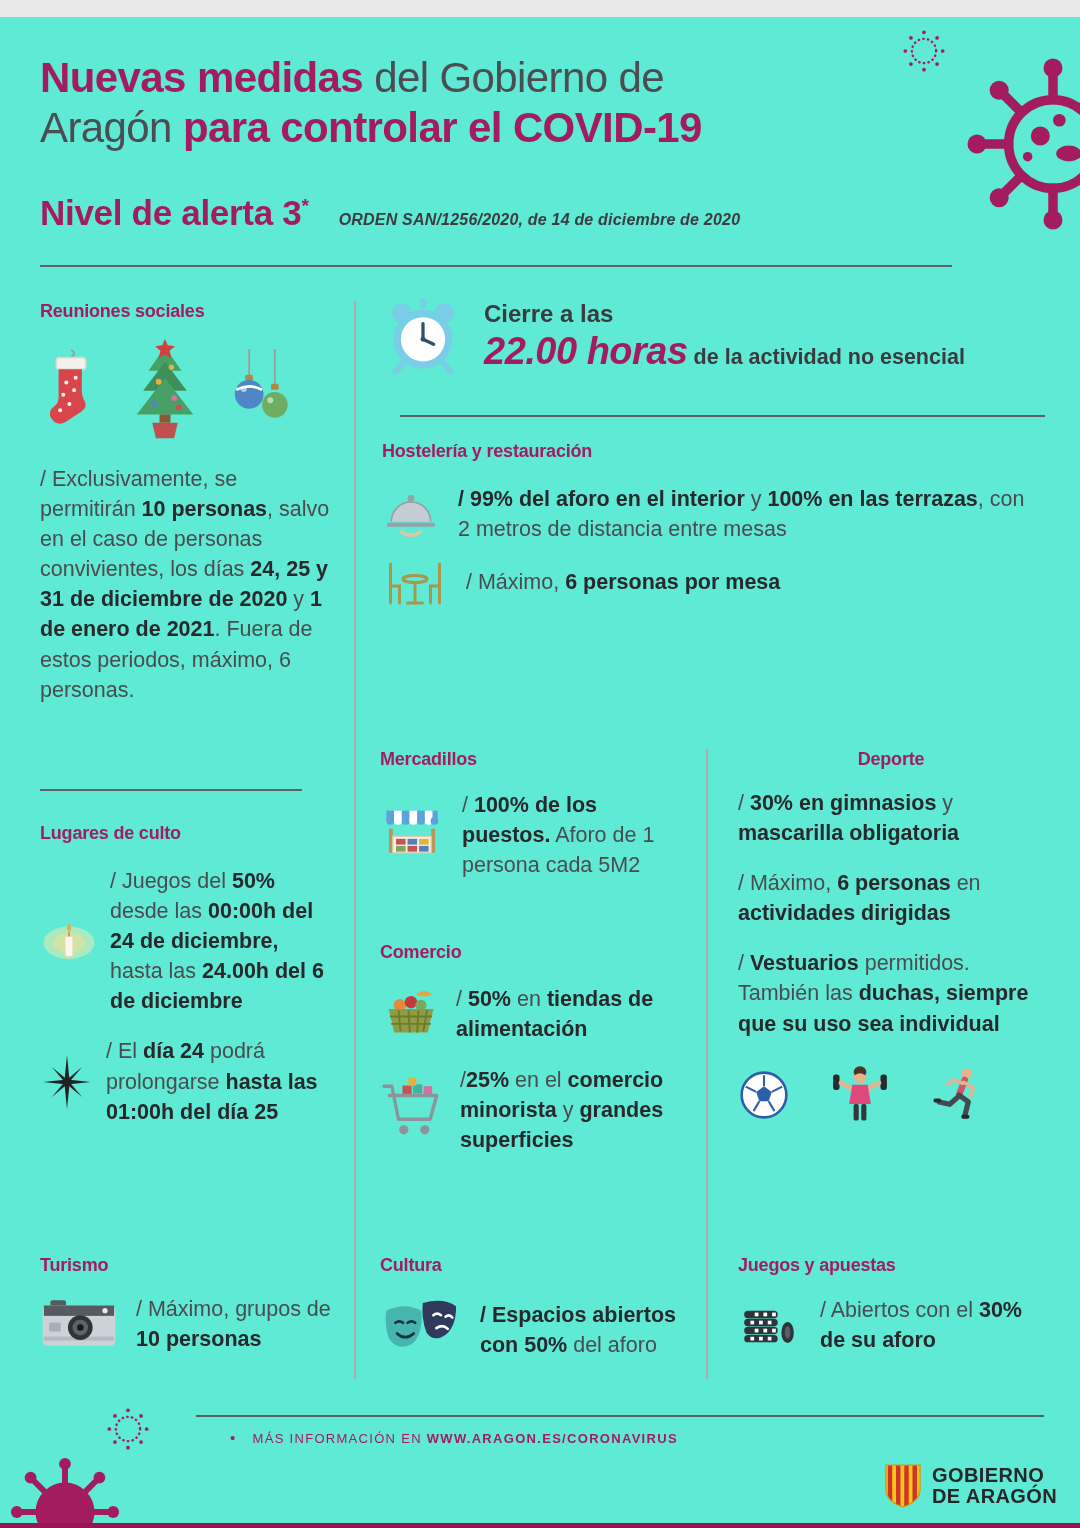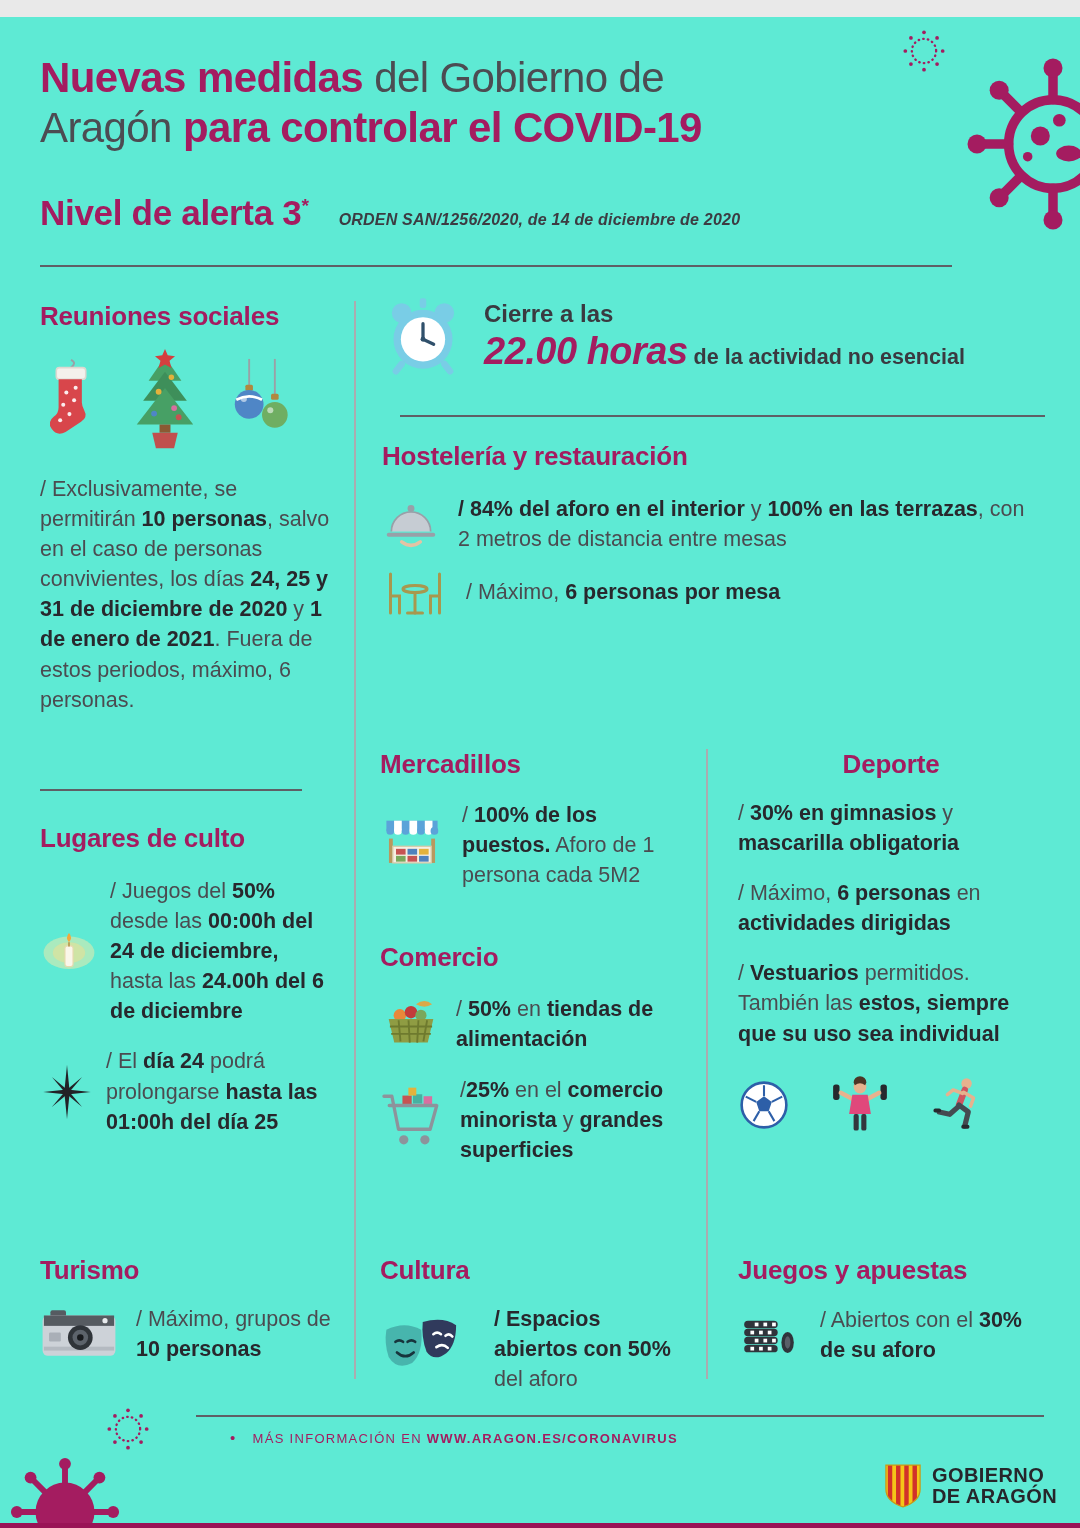--- a/index.html
+++ b/index.html
@@ -19,21 +19,21 @@
   .title .acc{color:var(--accent);font-weight:700;}
   .title .dim{color:var(--ink);font-weight:400;}
   .alert-row{left:40px;top:176px;display:flex;align-items:baseline;gap:30px;}
   .alert-level{font-size:35px;color:var(--accent);font-weight:700;letter-spacing:-0.3px;}
   .alert-level sup{font-size:55%;}
   .order-ref{font-size:16px;font-style:italic;font-weight:700;color:#3c3c42;letter-spacing:0.2px;}
   .hline{background:var(--hline);height:2px;}
   .vline{background:var(--vline);width:2px;}
 
   
-  .h2{font-size:26px;font-weight:700;color:var(--accent);letter-spacing:-0.2px;}
+  .h2{font-size:18px;font-weight:700;color:var(--accent);letter-spacing:-0.2px;}
   .body-text{font-size:21.5px;line-height:1.4;color:var(--text);}
   .b{font-weight:700;color:var(--bold);}
   .row{display:flex;align-items:center;gap:18px;}
 
   
   .banner{left:382px;top:278px;width:663px;display:flex;align-items:center;gap:20px;}
   .banner-l1{font-size:24px;font-weight:700;color:#3a3a40;margin-bottom:2px;}
   .banner-l2{white-space:nowrap;}
   .banner-time{font-size:38px;font-weight:700;color:var(--accent);letter-spacing:-0.5px;font-style:italic;}
   .banner-rest{font-size:21.5px;font-weight:700;color:#3a3a40;}
@@ -55,21 +55,21 @@
   .sec-mercadillos .row{gap:18px;}
   .sec-comercio{left:380px;top:925px;width:305px;}
   .sec-comercio .h2{margin-bottom:20px;}
   .sec-comercio .row{gap:14px;margin-bottom:20px;}
   .sec-deporte{left:738px;top:732px;width:306px;}
   .sec-deporte .h2{margin-bottom:18px;text-align:center;}
   .sec-deporte .body-text{margin-bottom:20px;}
   .sport-icons{display:flex;align-items:center;gap:38px;margin-top:24px;}
   .sec-cultura{left:380px;top:1238px;width:305px;}
   .sec-cultura .h2{margin-bottom:18px;}
-  .sec-cultura .row{gap:30px;}
+  .sec-cultura .row{gap:16px;}
   .sec-juegos{left:738px;top:1238px;width:306px;}
   .sec-juegos .h2{margin-bottom:18px;}
   .sec-juegos .row{gap:20px;}
 
   
   .footer-info{left:230px;top:1412px;font-size:13px;letter-spacing:1.3px;color:var(--accent);}
   .footer-info .dot{margin-right:16px;font-size:15px;}
   .footer-info .link{font-weight:700;}
   .logo{left:884px;top:1446px;display:flex;align-items:center;gap:10px;}
   .logo-text{font-size:20px;line-height:21px;font-weight:700;color:#26262b;letter-spacing:0.4px;}
@@ -524,21 +524,21 @@
   </div>
 
   <div class="abs hline" style="left:400px;top:398px;width:645px"></div>
 
   <section class="abs sec-hosteleria">
     <h2 class="h2">Hostelería y restauración</h2>
     <div class="row">
       <svg class="ic ic-cloche">
           <use href="#sym-cloche" xlink:href="#sym-cloche"></use>
         </svg>
-      <p class="body-text" style="width:580px"><span class="b">/ 84% del aforo en el interior</span><span> y </span><span class="b">100% en las terrazas</span><span>, con 2 metros de distancia entre mesas</span></p>
+      <p class="body-text" style="width:580px"><span class="b">/ 99% del aforo en el interior</span><span> y </span><span class="b">100% en las terrazas</span><span>, con 2 metros de distancia entre mesas</span></p>
     </div>
     <div class="row">
       <svg class="ic ic-table">
           <use href="#sym-table" xlink:href="#sym-table"></use>
         </svg>
       <p class="body-text" style="width:560px"><span>/ Máximo, </span><span class="b">6 personas por mesa</span></p>
     </div>
   </section>
 
   <section class="abs sec-mercadillos">
@@ -564,21 +564,21 @@
           <use href="#sym-cart" xlink:href="#sym-cart"></use>
         </svg>
       <p class="body-text" style="width:222px"><span>/</span><span class="b">25%</span><span> en el </span><span class="b">comercio minorista</span><span> y </span><span class="b">grandes superficies</span></p>
     </div>
   </section>
 
   <section class="abs sec-deporte">
     <h2 class="h2">Deporte</h2>
     <p class="body-text"><span>/ </span><span class="b">30% en gimnasios</span><span> y </span><span class="b">mascarilla obligatoria</span></p>
     <p class="body-text"><span>/ Máximo, </span><span class="b">6 personas</span><span> en </span><span class="b">actividades dirigidas</span></p>
-    <p class="body-text"><span>/ </span><span class="b">Vestuarios</span><span> permitidos. También las </span><span class="b">estos, siempre que su uso sea individual</span></p>
+    <p class="body-text"><span>/ </span><span class="b">Vestuarios</span><span> permitidos. También las </span><span class="b">duchas, siempre que su uso sea individual</span></p>
     <div class="sport-icons">
       <svg class="ic ic-ball">
           <use href="#sym-ball" xlink:href="#sym-ball"></use>
         </svg>
       <svg class="ic ic-lifter">
           <use href="#sym-lifter" xlink:href="#sym-lifter"></use>
         </svg>
       <svg class="ic ic-runner">
           <use href="#sym-runner" xlink:href="#sym-runner"></use>
         </svg>

